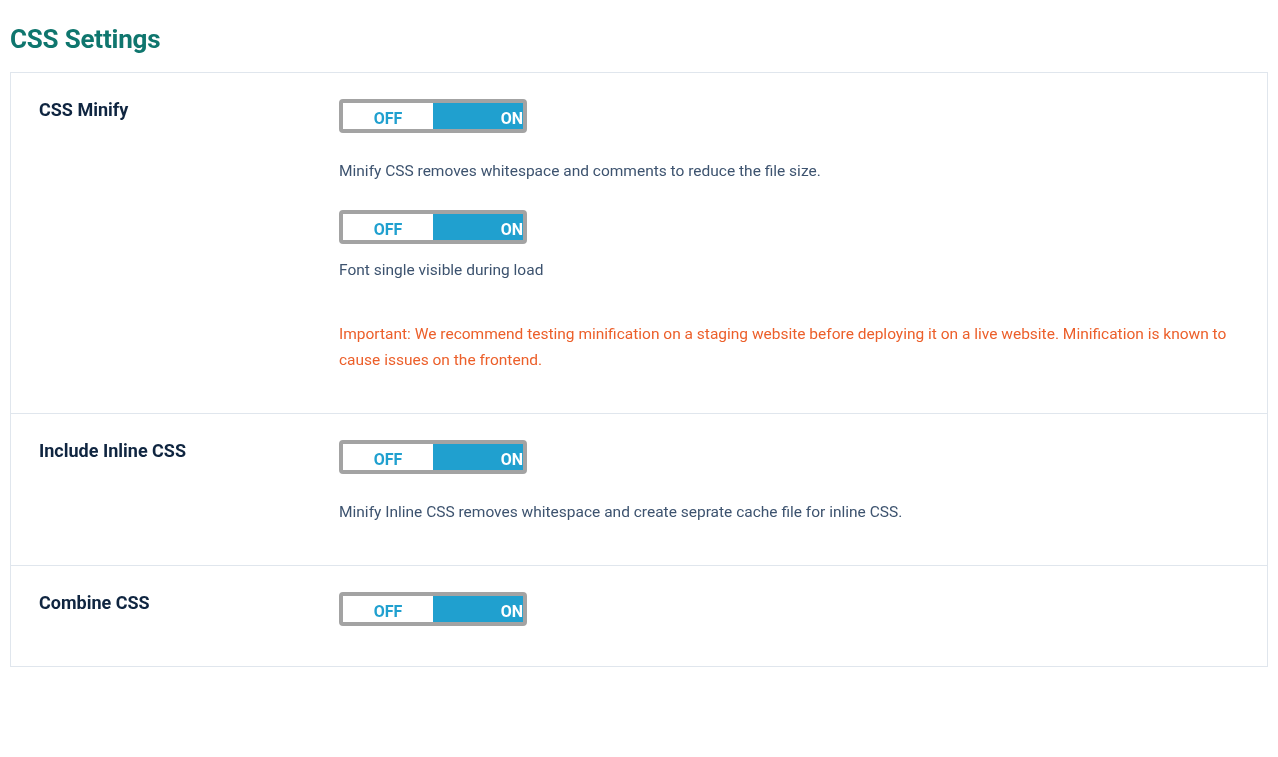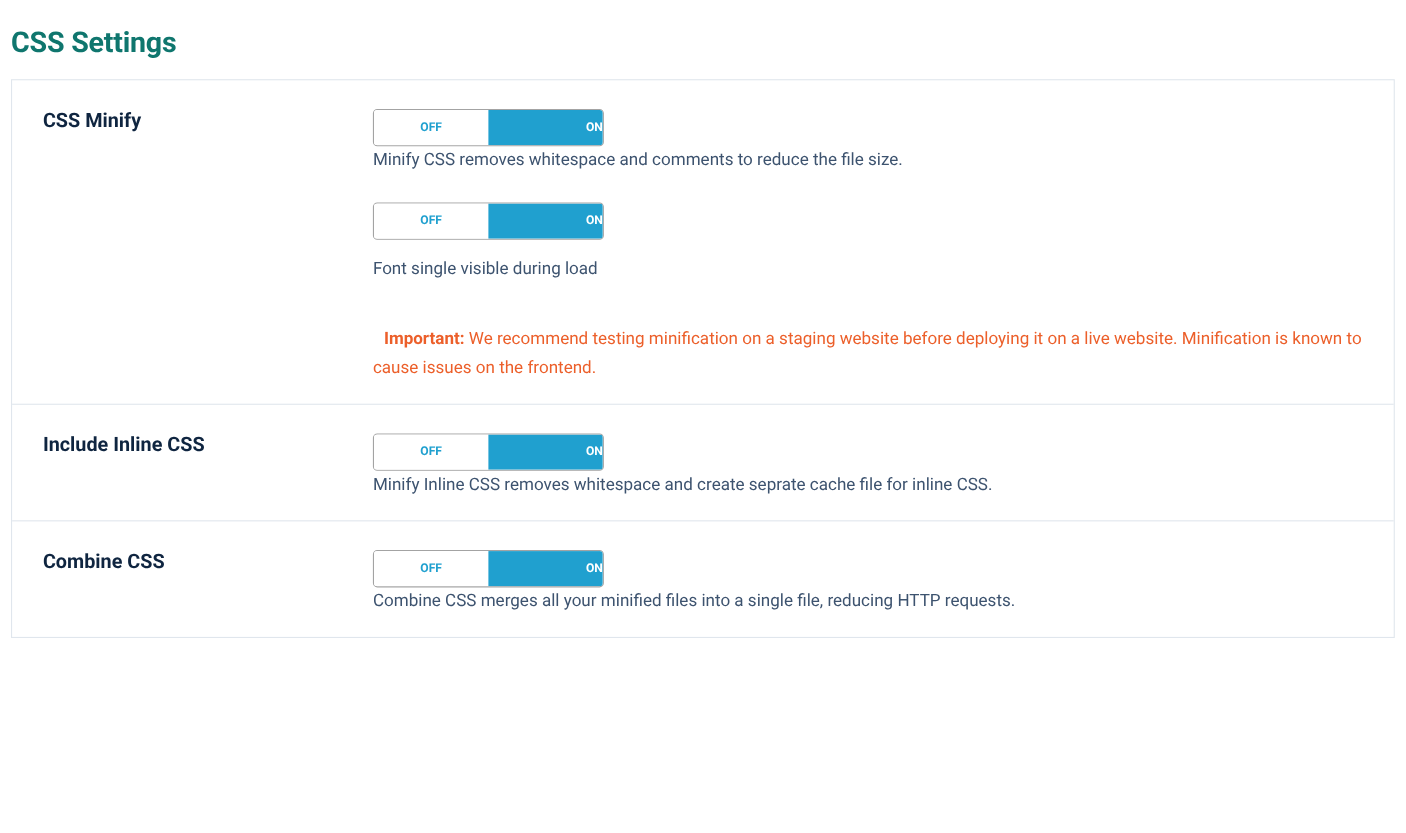--- a/index.html
+++ b/index.html
@@ -16,76 +16,77 @@
       margin-bottom: 18px;
       letter-spacing: -0.2px;
     }
     .settings-table {
       border: 1px solid #e0e6ed;
       width: 100%;
     }
     .setting-row {
       display: flex;
       border-bottom: 1px solid #e0e6ed;
-      padding: 26px 28px 20px 28px;
+      padding: 26px 28px 40px 28px;
     }
     .setting-row:last-child { border-bottom: none; }
     .label-col {
       flex: 0 0 300px;
       max-width: 300px;
     }
     .label-col .label-text {
       font-size: 18px;
       font-weight: 700;
       color: #0f2540;
     }
     .control-col {
       flex: 1;
     }
     .toggle {
       display: inline-flex;
-      border: 1px solid #a3a3a3;
+      border: 4px solid #a3a3a3;
       border-radius: 4px;
       overflow: hidden;
-      width: 210px;
+      width: 188px;
       height: 34px;
       font-weight: 700;
-      font-size: 11px;
+      font-size: 16px;
     }
     .toggle .half {
       flex: 1;
       text-align: center;
       line-height: 32px;
       cursor: pointer;
       user-select: none;
     }
     .toggle .off {
       background: #ffffff;
       color: #20a0cf;
     }
     .toggle .on {
       background: #20a0cf;
       color: #ffffff;
       text-align: right;
     }
     .desc {
+      margin-top: 26px;
       font-size: 15.5px;
       color: #3d536f;
       line-height: 1.6;
     }
     .desc.tight { margin-top: 14px; }
     .second-toggle { margin-top: 26px; }
     .warning {
       margin-top: 38px;
       color: #ec5f2a;
       font-size: 15.5px;
       line-height: 1.7;
       max-width: 900px;
     }
-    .warning .important { font-weight: 700; margin-left: 10px; }
+    .warning .important { font-weight: 400; }
   </style>
 </head>
 <body>
 
 <h1 class="page-title">CSS Settings</h1>
 
 <div class="settings-table">
 
   <div class="setting-row">
     <div class="label-col">
@@ -126,17 +127,16 @@
 
   <div class="setting-row">
     <div class="label-col">
       <div class="label-text">Combine CSS</div>
     </div>
     <div class="control-col">
       <div class="toggle">
         <div class="half off">OFF</div>
         <div class="half on">ON</div>
       </div>
-      <div class="desc">Combine CSS merges all your minified files into a single file, reducing HTTP requests.</div>
     </div>
   </div>
 
 </div>
 
 </body></html>

